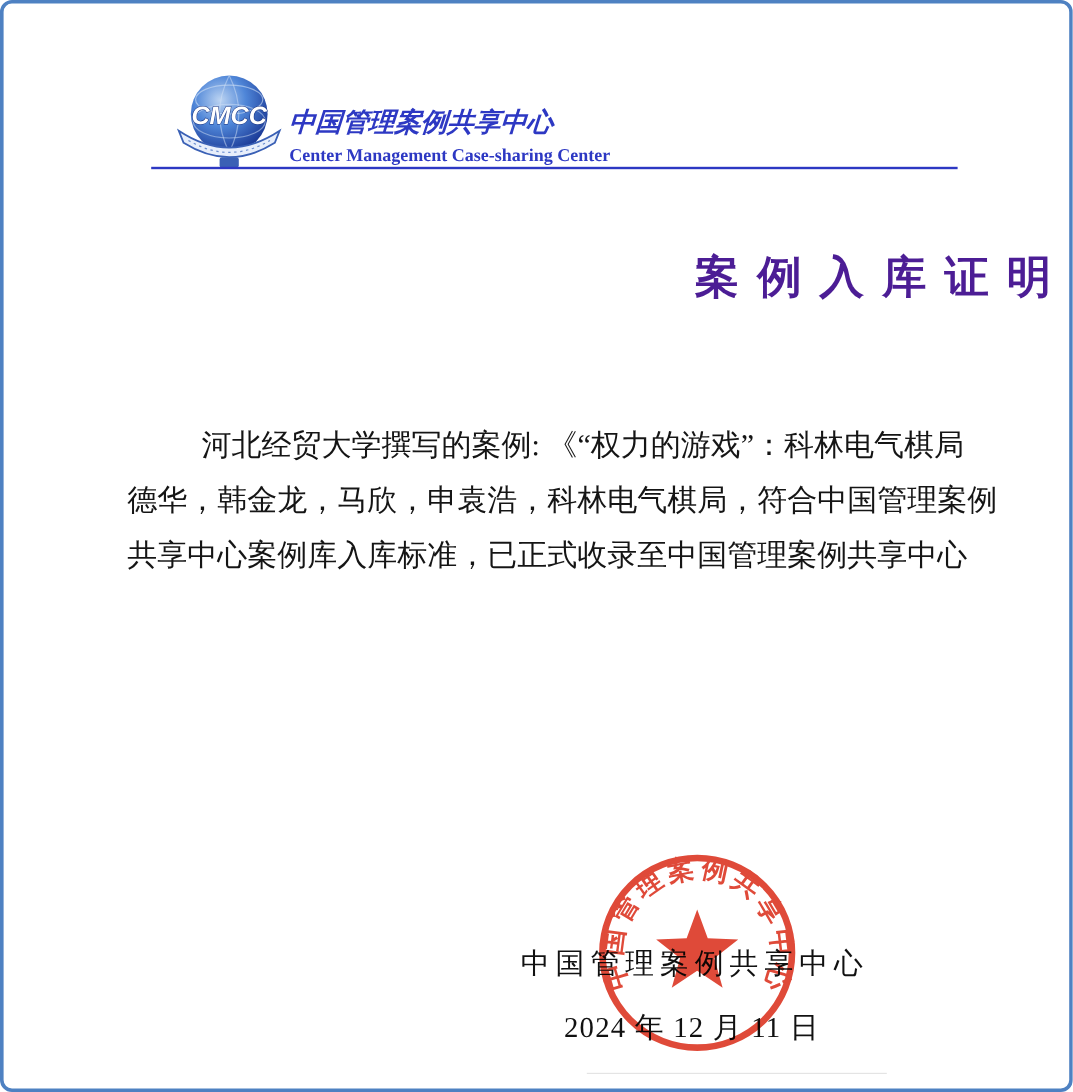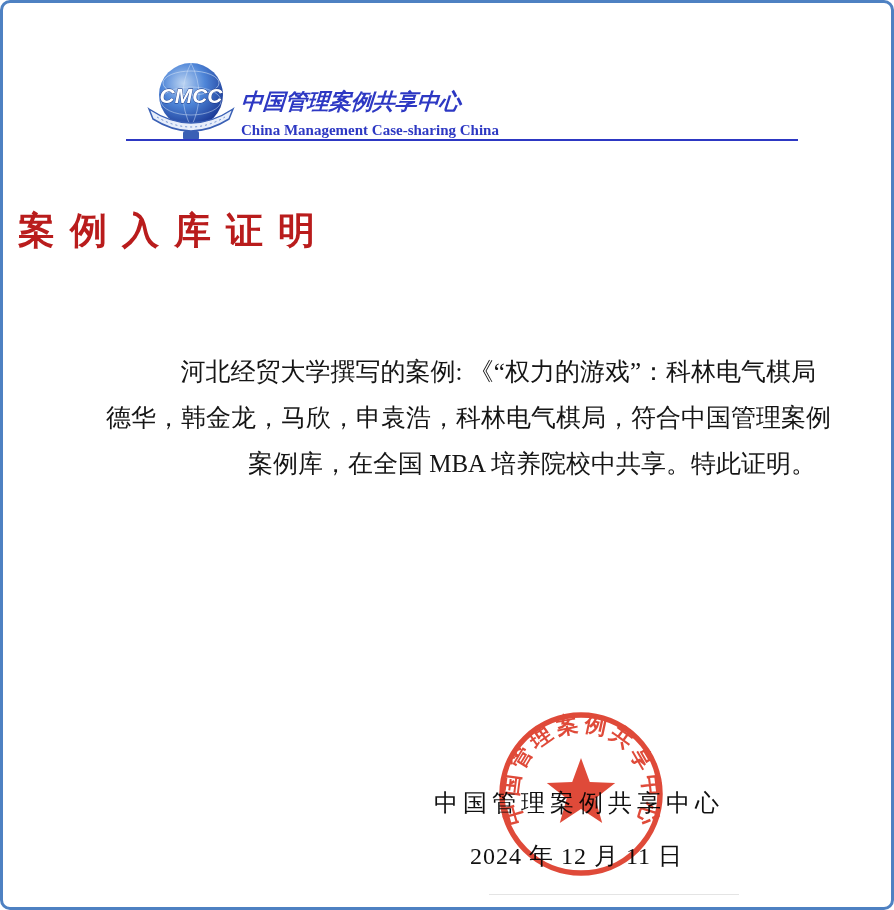--- a/index.html
+++ b/index.html
@@ -31,33 +31,33 @@
     font-family:"Liberation Serif","DejaVu Serif",serif;
     white-space:nowrap;
   }
   .header-rule{
     position:absolute;left:123px;top:136px;width:672px;height:2px;
     background:var(--accent,#2d38c3);
   }
   
   .cert-title{
     position:absolute;left:0;top:203px;width:100%;
-    text-align:left;
+    text-align:right;
     font-family:"Liberation Sans","DejaVu Sans",sans-serif;
-    font-weight:bold;font-size:37px;color:#b91c1c;
+    font-weight:bold;font-size:37px;color:#4c1d95;
     letter-spacing:15px;text-indent:15px;
     white-space:nowrap;
   }
   
   .body-text{
     position:absolute;left:103px;top:346px;width:710px;
     font-size:25px;color:#151515;
   }
   .body-line{
-    height:46px;line-height:46px;white-space:nowrap;text-align:right;
+    height:46px;line-height:46px;white-space:nowrap;
   }
   .body-line.first{padding-left:62px;}
   
   .signature{
     position:absolute;left:431px;top:784px;
     font-size:24px;letter-spacing:5px;color:#111;
     white-space:nowrap;z-index:1;
   }
   .date{
     position:absolute;left:467px;top:837px;
@@ -97,30 +97,30 @@
     <text x="50" y="42" text-anchor="middle" font-size="21" font-style="italic" font-weight="bold" font-family="Liberation Sans, DejaVu Sans, sans-serif" fill="#ffffff" stroke="#16307e" stroke-width="0.8" paint-order="stroke">CMCC</text>
     <g>
       <path d="M 8 48 Q 50 76 92 48 L 88 58 Q 50 82 12 58 Z" fill="#e7eefb" stroke="#3a60b5" stroke-width="1.5"></path>
       <path d="M 16 56 Q 50 76 84 56" fill="none" stroke="#6c8ed0" stroke-width="1" stroke-dasharray="2 3"></path>
       <rect x="42" y="70" width="16" height="9" rx="2" fill="#3a60b5"></rect>
     </g>
   </svg>
 
   <div class="org-block">
     <div class="org-zh">中国管理案例共享中心</div>
-    <div class="org-en">China Management Case-sharing China</div>
+    <div class="org-en">Center Management Case-sharing Center</div>
   </div>
   <div class="header-rule"></div>
 
   <div class="cert-title">案例入库证明</div>
 
   <div class="body-text">
     <div class="body-line first">河北经贸大学撰写的案例: 《“权力的游戏”：科林电气棋局</div>
     <div class="body-line">德华，韩金龙，马欣，申袁浩，科林电气棋局，符合中国管理案例</div>
-    <div class="body-line">案例库，在全国 MBA 培养院校中共享。特此证明。</div>
+    <div class="body-line">共享中心案例库入库标准，已正式收录至中国管理案例共享中心</div>
   </div>
 
   <div class="signature">中国管理案例共享中心</div>
   <div class="date">2024 年 12 月 11 日</div>
 
   <svg class="seal" viewBox="-101 -101 202 202">
     <circle r="79" fill="none" stroke="#dd3a28" stroke-width="5.5"></circle>
     <polygon fill="#dd3a28" points="0,-36 -8.8,-12.1 -34.2,-11.1 -14.3,4.6 -21.2,29.1 0,15 21.2,29.1 14.3,4.6 34.2,-11.1 8.8,-12.1"></polygon>
     <defs>
       <path id="sealTextPath" d="M -54.6,31.5 A 63,63 0 1 1 54.6,31.5" fill="none"></path>

